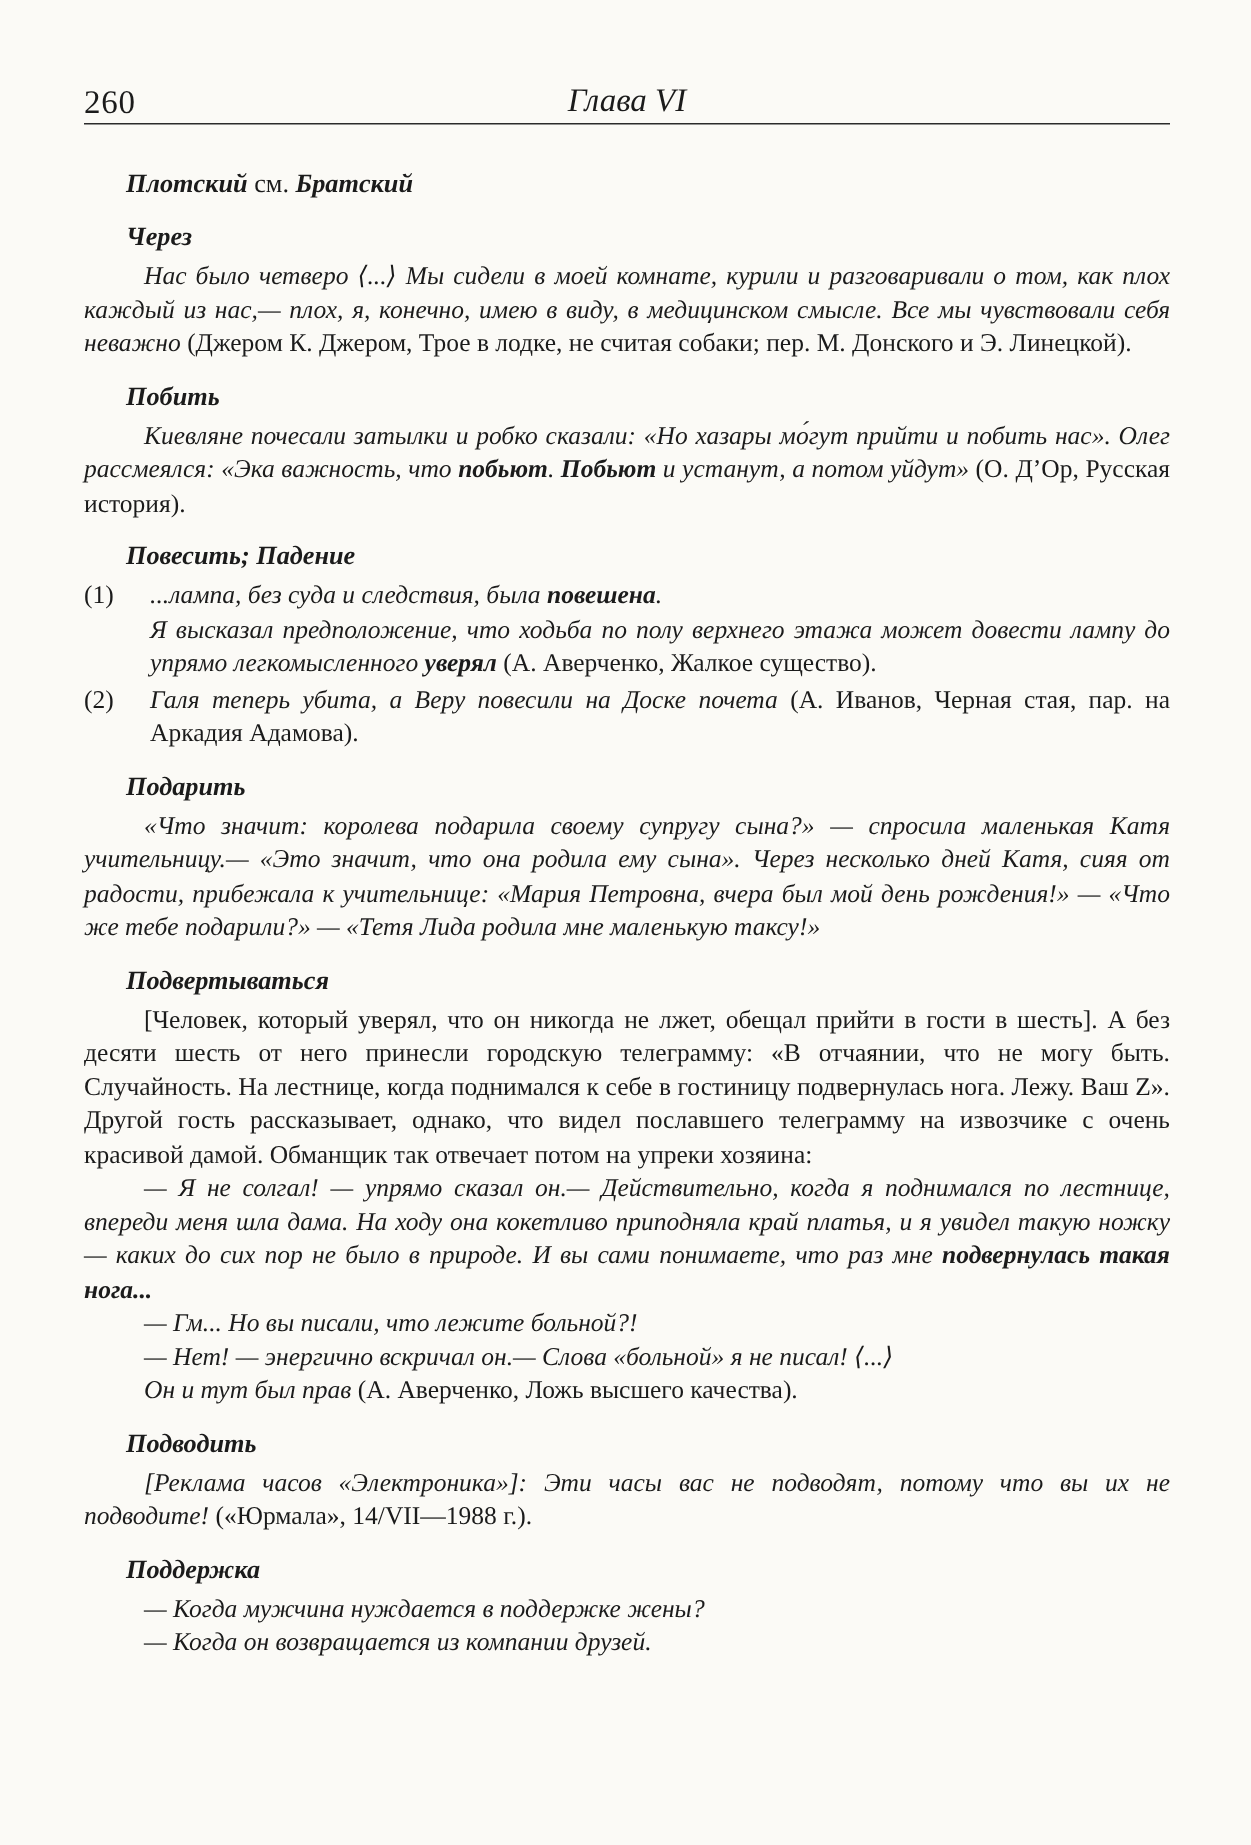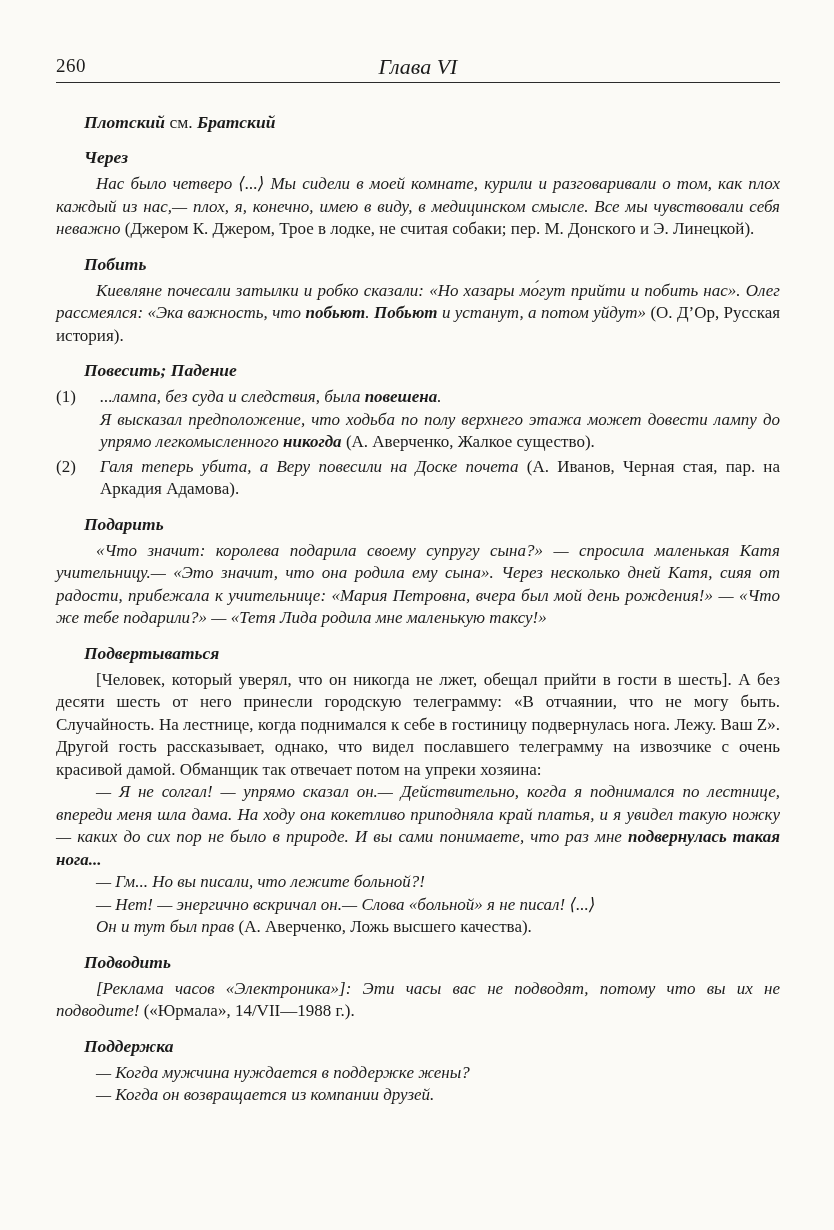--- a/index.html
+++ b/index.html
@@ -16,21 +16,21 @@
   }
   .page-header {
     position: relative;
     text-align: center;
     height: 24px;
   }
   .page-num {
     position: absolute;
     left: 0;
     top: 1px;
-    font-size: 19px;
+    font-size: 22px;
     letter-spacing: 0.5px;
   }
   .chapter {
     font-style: italic;
     font-size: 22px;
   }
   .rule {
     border-bottom: 1.6px solid #2b2b2b;
     margin-top: 4px;
   }
@@ -79,21 +79,21 @@
     <section class="entry">
       <h3 class="headline"><span class="seg-bi">Побить</span></h3>
       <p class="para indent"><span class="seg-i">Киевляне почесали затылки и робко сказали: «Но хазары мо́гут прийти и побить нас». Олег рассмеялся: «Эка важность, что </span><span class="seg-bi">побьют</span><span class="seg-i">. </span><span class="seg-bi">Побьют</span><span class="seg-i"> и устанут, а потом уйдут» </span><span class="seg-r">(О. Д’Ор, Русская история).</span></p>
     </section>
     <section class="entry">
       <h3 class="headline"><span class="seg-bi">Повесить; Падение</span></h3>
       <div class="numbered">
         <span class="num">(1)</span>
         <div class="num-body">
           <p class="para"><span class="seg-i">...лампа, без суда и следствия, была </span><span class="seg-bi">повешена</span><span class="seg-i">.</span></p>
-          <p class="para"><span class="seg-i">Я высказал предположение, что ходьба по полу верхнего этажа может довести лампу до упрямо легкомысленного </span><span class="seg-bi">никогда</span><span class="seg-i"> </span><span class="seg-r">(А. Аверченко, Жалкое существо).</span></p>
+          <p class="para"><span class="seg-i">Я высказал предположение, что ходьба по полу верхнего этажа может довести лампу до упрямо легкомысленного </span><span class="seg-bi">уверял</span><span class="seg-i"> </span><span class="seg-r">(А. Аверченко, Жалкое существо).</span></p>
         </div>
       </div>
       <div class="numbered">
         <span class="num">(2)</span>
         <div class="num-body">
           <p class="para"><span class="seg-i">Галя теперь убита, а Веру повесили на Доске почета </span><span class="seg-r">(А. Иванов, Черная стая, пар. на Аркадия Адамова).</span></p>
         </div>
       </div>
     </section>
     <section class="entry">

